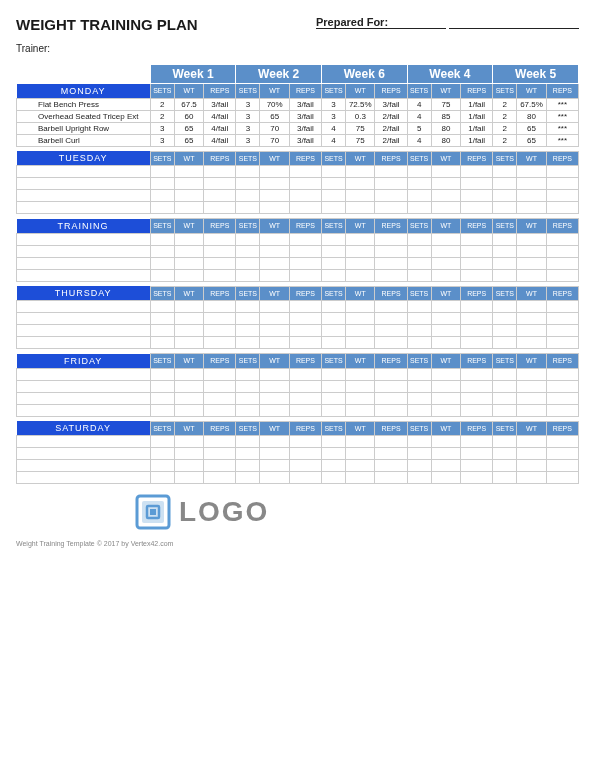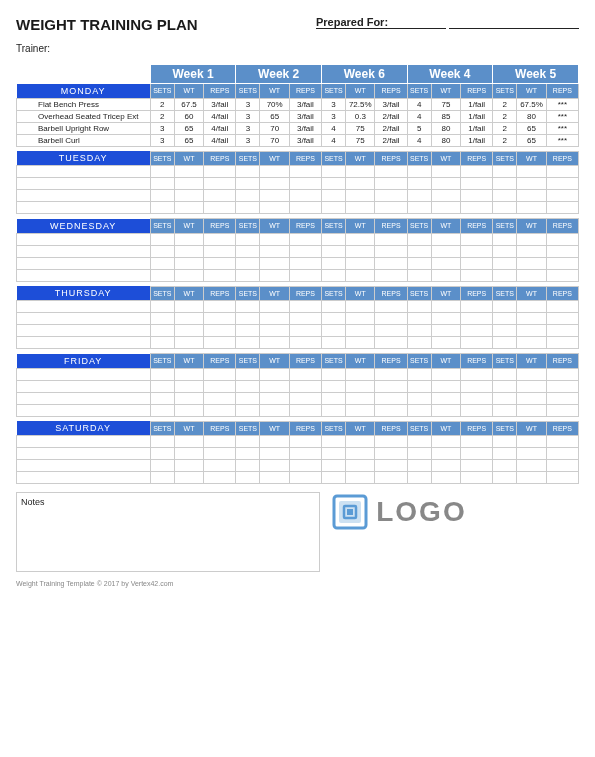--- a/index.html
+++ b/index.html
@@ -110,20 +110,21 @@
       padding: 4px;
       font-size: 9px;
     }
     .notes-label {
       font-size: 9px;
       margin-bottom: 2px;
     }
     .logo-contact {
       width: 45%;
       display: flex;
+      flex-direction: column;
       align-items: flex-end;
       gap: 4px;
     }
     .logo-area {
       display: flex;
       align-items: center;
       gap: 6px;
     }
     .logo-icon {
       width: 40px;
@@ -382,21 +383,21 @@
         <td></td>
         <td></td>
         <td></td>
         <td></td>
         <td></td>
       </tr>
       <tr>
         <td colspan="16" style="height: 5px; border: none; background: rgb(255, 255, 255);"></td>
       </tr>
       <tr>
-        <td class="day-label-td" rowspan="1">WEDNESDAY</td>
+        <td class="day-label-td" rowspan="1">TRAINING</td>
         <td class="col-subhdr">SETS</td>
         <td class="col-subhdr">WT</td>
         <td class="col-subhdr">REPS</td>
         <td class="col-subhdr">SETS</td>
         <td class="col-subhdr">WT</td>
         <td class="col-subhdr">REPS</td>
         <td class="col-subhdr">SETS</td>
         <td class="col-subhdr">WT</td>
         <td class="col-subhdr">REPS</td>
         <td class="col-subhdr">SETS</td>
@@ -754,23 +755,20 @@
         <td></td>
         <td></td>
         <td></td>
         <td></td>
         <td></td>
       </tr>
     </tbody>
 </table>
 
 <div class="bottom-section">
-  <div class="notes-box">
-    <div class="notes-label">Notes</div>
-  </div>
   <div class="logo-contact">
     <div class="logo-area">
       <svg class="logo-icon" viewBox="0 0 40 40">
         <rect x="4" y="4" width="32" height="32" rx="3" fill="none" stroke="#5b9bd5" stroke-width="3"></rect>
         <rect x="9" y="9" width="22" height="22" rx="2" fill="#5b9bd5" opacity="0.3"></rect>
         <rect x="14" y="14" width="12" height="12" rx="1" fill="none" stroke="#5b9bd5" stroke-width="2.5"></rect>
         <rect x="17" y="17" width="6" height="6" fill="#5b9bd5"></rect>
       </svg>
       <div class="logo-text">LOGO</div>
     </div>

